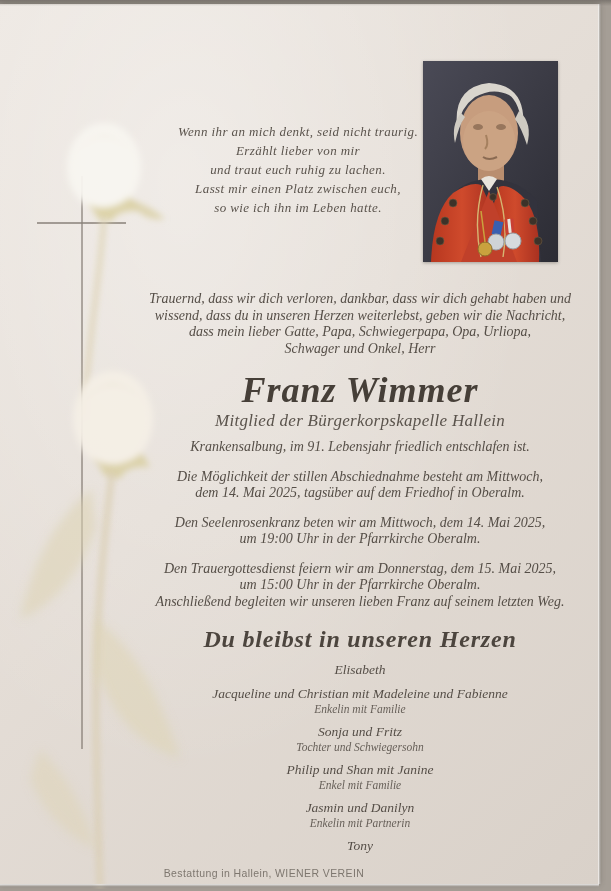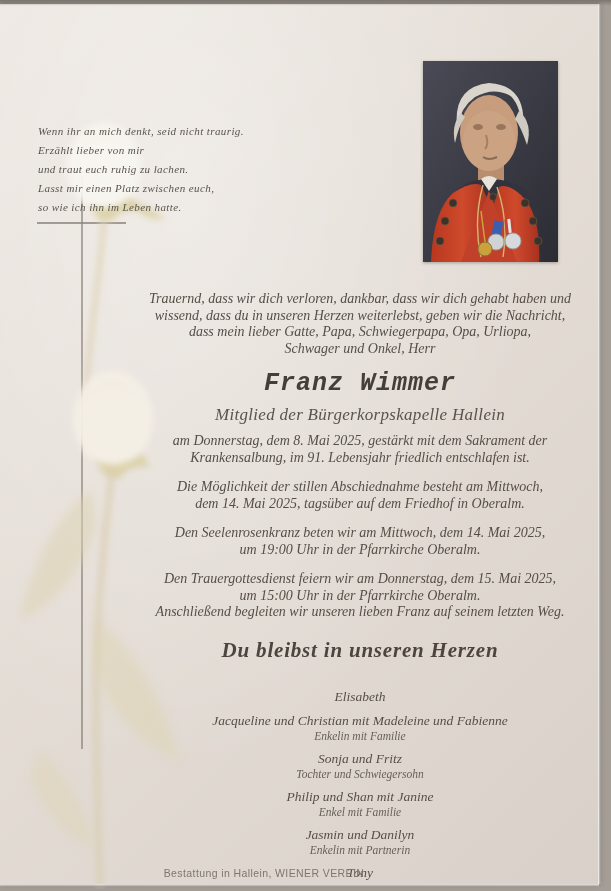--- a/index.html
+++ b/index.html
@@ -36,56 +36,55 @@
 
   .portrait {
     position: absolute; left: 423px; top: 57px; width: 135px; height: 201px;
     box-shadow: 0 1px 3px rgba(70,64,58,0.4);
     background: #3c3c46;
   }
   .portrait svg { display: block; }
 
   .poem {
     position: absolute; left: 38px; top: 118px; width: 520px;
-    text-align: left;
+    text-align: center;
     font-style: italic;
-    font-size: 11px; line-height: 19px;
+    font-size: 13px; line-height: 19px;
     color: #5a534c;
     letter-spacing: 0.4px;
   }
 
   .main-col {
     position: absolute; left: 120px; top: 287px; width: 480px;
     text-align: center;
     font-style: italic;
     color: #554e47;
     font-size: 14px; line-height: 16.5px;
   }
   .intro { margin-bottom: 6px; }
   .deceased-name {
-    font-size: 25px; line-height: 42px;
+    font-size: 36px; line-height: 42px;
     font-weight: bold; font-style: italic;
     color: #463f38;
     letter-spacing: 1px;
-    margin-top: 6px;
-    font-family: Liberation Mono, monospace;
+    margin-top: 12px;
   }
   .affiliation {
     font-size: 17px; line-height: 16px;
     color: #5a534c;
     margin-top: 2px; margin-bottom: 10px;
     letter-spacing: 0.3px;
   }
   .para { margin-bottom: 13px; }
   .farewell {
-    font-size: 21px; line-height: 24px;
+    font-size: 24px; line-height: 24px;
     font-weight: bold; font-style: italic;
     color: #4c453e;
     letter-spacing: 0.8px;
-    margin-top: 17px; margin-bottom: 27px;
+    margin-top: 17px; margin-bottom: 11px;
   }
   .mourner { margin-bottom: 8px; }
   .mourner-names { font-size: 13.5px; line-height: 16px; }
   .mourner-relation { font-size: 11.5px; line-height: 14px; color: #665f58; }
   .mourner.last { margin-top: 6px; }
 
   .footer {
     position: absolute; left: 0; top: 863px; width: 528px;
     text-align: center;
     font-family: "Liberation Sans", sans-serif;
@@ -210,21 +209,20 @@
       <div>Trauernd, dass wir dich verloren, dankbar, dass wir dich gehabt haben und</div>
       <div>wissend, dass du in unseren Herzen weiterlebst, geben wir die Nachricht,</div>
       <div>dass mein lieber Gatte, Papa, Schwiegerpapa, Opa, Urliopa,</div>
       <div>Schwager und Onkel, Herr</div>
     </div>
 
     <div class="deceased-name">Franz Wimmer</div>
     <div class="affiliation">Mitglied der Bürgerkorpskapelle Hallein</div>
 
     <div class="para">
-      <div>am Donnerstag, dem 8. Mai 2025, gestärkt mit dem Sakrament der</div>
       <div>Krankensalbung, im 91. Lebensjahr friedlich entschlafen ist.</div>
     </div>
 
     <div class="para">
       <div>Die Möglichkeit der stillen Abschiednahme besteht am Mittwoch,</div>
       <div>dem 14. Mai 2025, tagsüber auf dem Friedhof in Oberalm.</div>
     </div>
 
     <div class="para">
       <div>Den Seelenrosenkranz beten wir am Mittwoch, dem 14. Mai 2025,</div>

